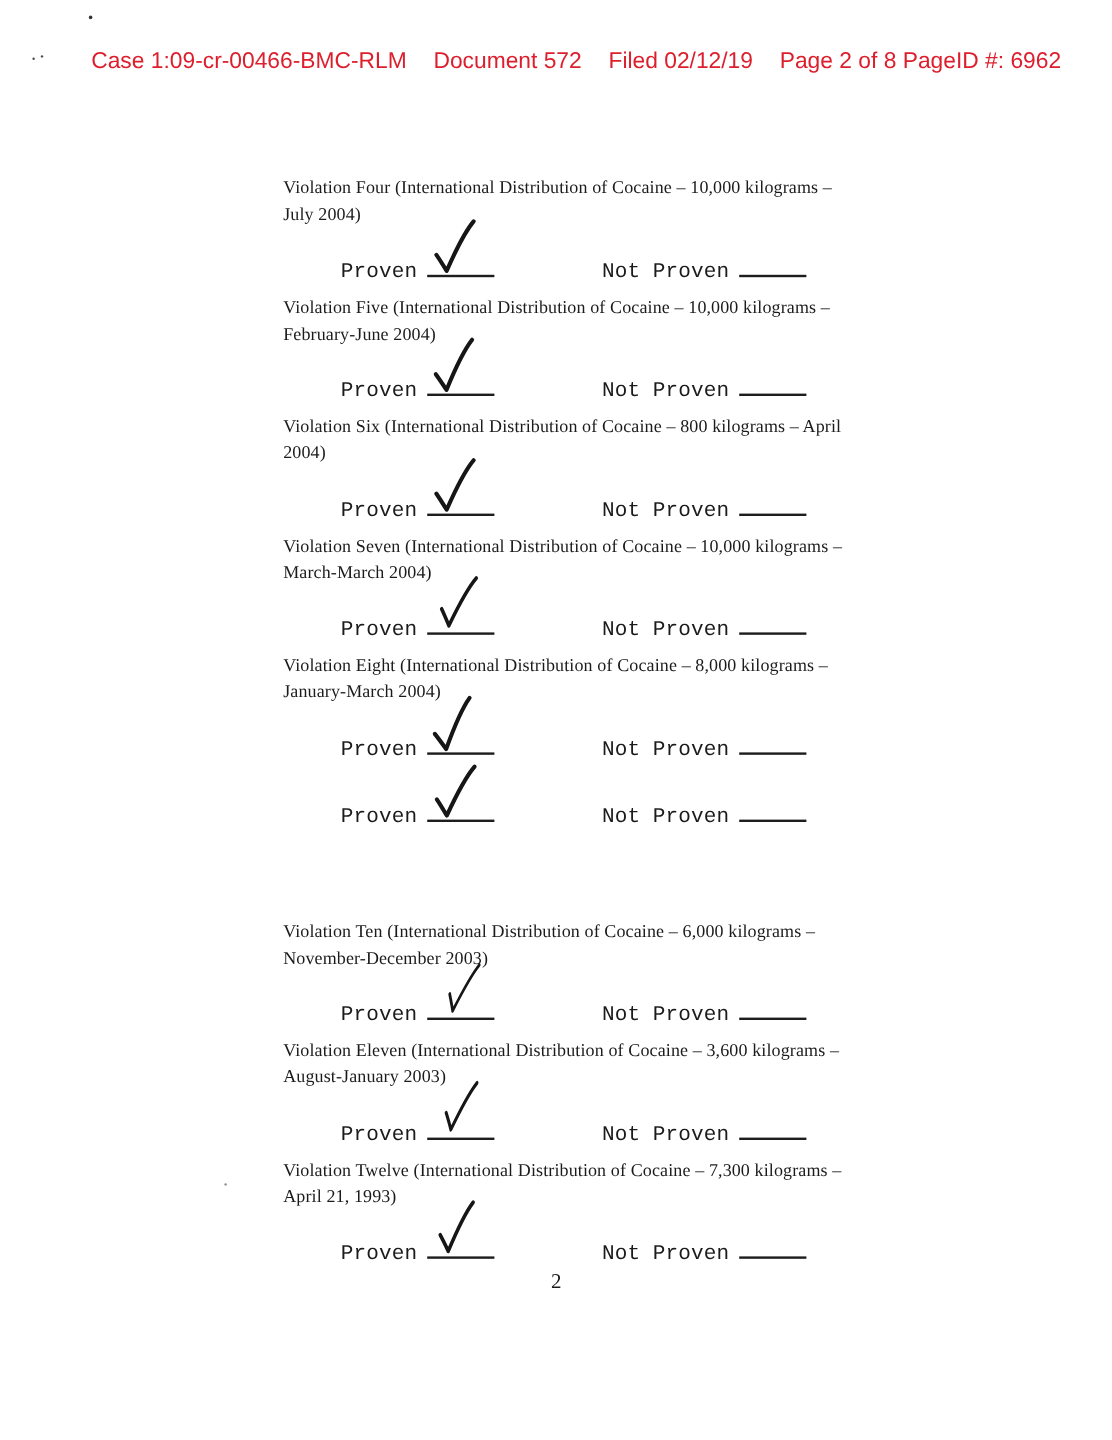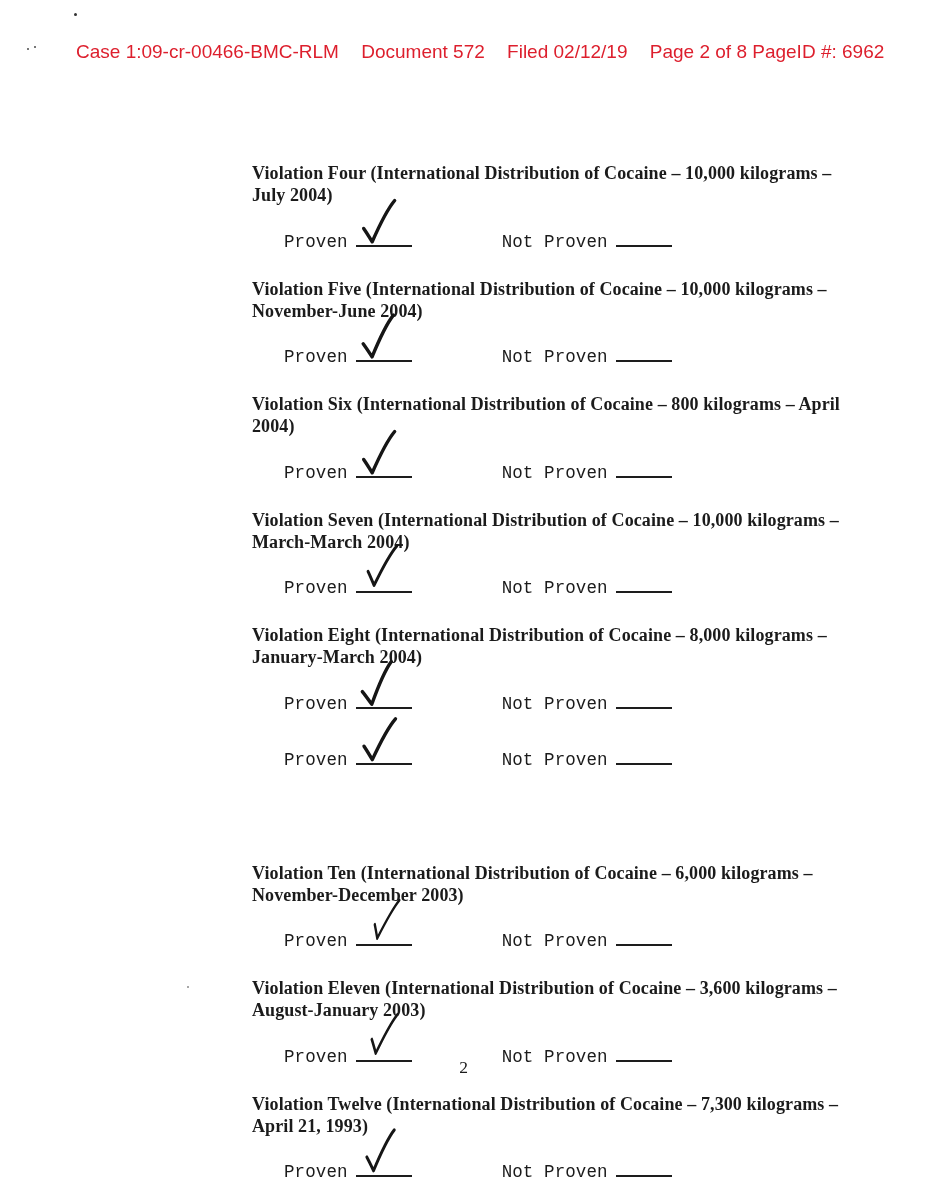--- a/index.html
+++ b/index.html
@@ -21,21 +21,21 @@
     margin-top:20px;
   }
   .case-header .seg{margin-right:17px;}
   .case-header .seg:last-child{margin-right:0;}
 
   
   .verdict-form{
     position:absolute;left:236px;top:146px;width:584px;
   }
   .violation-block{height:99.6px;}
-  .violation-title{margin:16px;font-size:18px;line-height:22px;letter-spacing:0.1px;font-weight:bold;}
+  .violation-title{margin:0;font-size:15px;line-height:22px;letter-spacing:0.1px;}
   .title-line{display:block;white-space:nowrap;}
   .answer-row{margin-top:22px;padding-left:48px;font-size:17.5px;line-height:21px;white-space:nowrap;font-family:Liberation Mono, monospace;}
   .answer-label{letter-spacing:0.1px;}
   .blank{
     display:inline-block;width:56px;height:0.95em;
     border-bottom:2px solid #1d1d1d;
     margin-left:8px;position:relative;vertical-align:baseline;
   }
   .not-proven-group{margin-left:90px;}
   .check{
@@ -87,21 +87,21 @@
       <div class="answer-row">
         <span class="answer-group"><span class="answer-label">Proven</span><span class="blank"><svg class="check" viewBox="0 0 42 52" xmlns="http://www.w3.org/2000/svg">
                 <path d="M5 33 C8 37 12 43 14 46 C18 36 28 13 35 4"></path>
               </svg></span></span><span class="answer-group not-proven-group"><span class="answer-label">Not Proven</span><span class="blank"></span></span>
       </div>
     </div>
 
     <div class="violation-block">
       <p class="violation-title">
         <span class="title-line">Violation Five (International Distribution of Cocaine – 10,000 kilograms –</span>
-        <span class="title-line">November-June 2004)</span>
+        <span class="title-line">February-June 2004)</span>
       </p>
       <div class="answer-row">
         <span class="answer-group"><span class="answer-label">Proven</span><span class="blank"><svg class="check" viewBox="0 0 42 52" xmlns="http://www.w3.org/2000/svg">
                 <path d="M5 33 C8 37 12 43 14 46 C18 36 28 13 35 4"></path>
               </svg></span></span><span class="answer-group not-proven-group"><span class="answer-label">Not Proven</span><span class="blank"></span></span>
       </div>
     </div>
 
     <div class="violation-block">
       <p class="violation-title">

